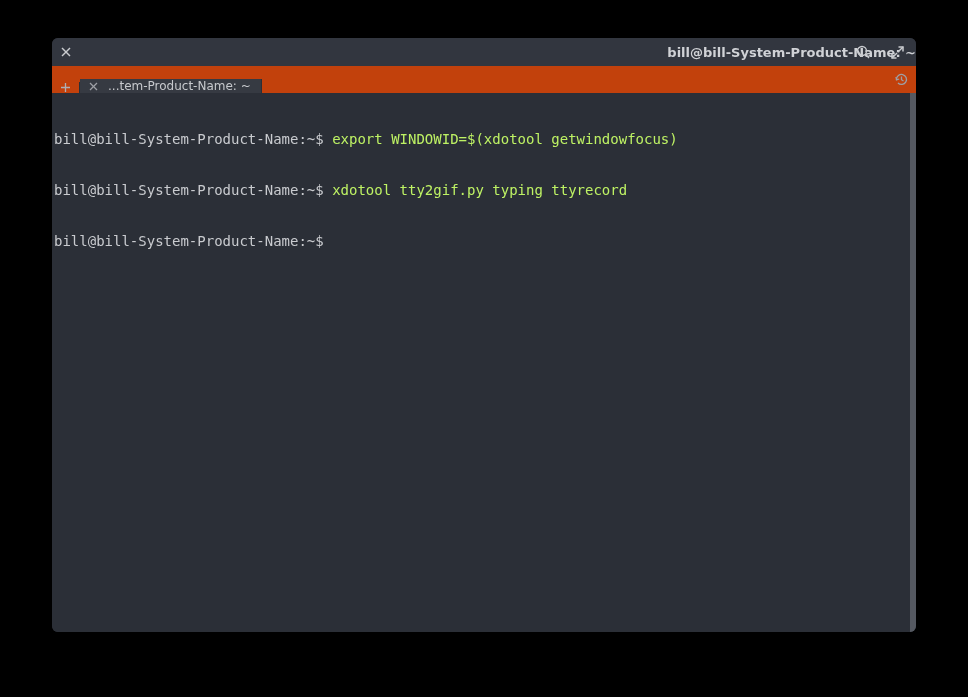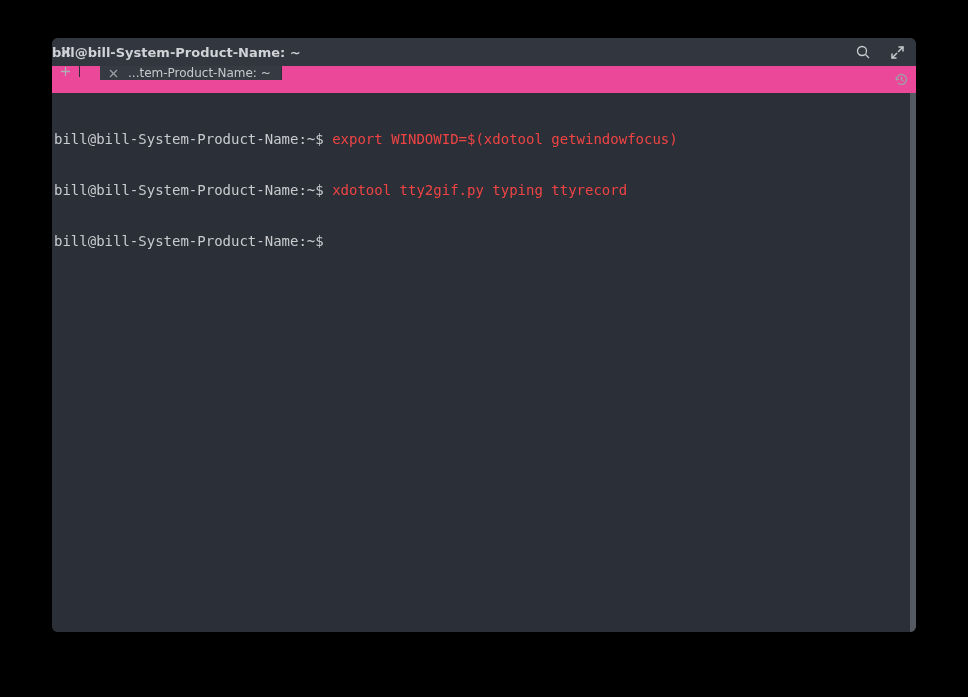--- a/index.html
+++ b/index.html
@@ -36,21 +36,21 @@
       height: 28px;
       display: flex;
       align-items: center;
       justify-content: center;
       cursor: pointer;
       color: #c9cbcf;
     }
     .title-text {
       position: absolute;
       left: 0; right: 0;
-      text-align: left;
+      text-align: right;
       font-size: 13px;
       font-weight: bold;
       color: #d0d2d6;
       pointer-events: none;
     }
     .title-right {
       position: absolute;
       right: 0;
       top: 0;
       height: 28px;
@@ -63,25 +63,24 @@
       width: 26px;
       height: 26px;
       display: flex;
       align-items: center;
       justify-content: center;
       cursor: pointer;
       color: #c9cbcf;
     }
     .tabbar {
       height: 27px;
-      background: #ec4899;
-      display: flex;
-      align-items: flex-start;
+      background: #c2410c;
+      display: flex;
+      align-items: flex-end;
       position: relative;
-      gap: 20px;
     }
     .tab-new {
       width: 28px;
       display: flex;
       align-items: center;
       justify-content: center;
       color: #aeb0b5;
       cursor: pointer;
       border-right: 1px solid #2b2f37;
     }
@@ -130,21 +129,21 @@
       line-height: 17px;
       color: #c9cbcf;
       position: relative;
       overflow: hidden;
     }
     .terminal-inner {
       white-space: pre;
     }
     .line { display: block; }
     .prompt { color: #c9cbcf; }
-    .command { color: #ef4444; }
+    .command { color: #bef264; }
     .scrollbar {
       position: absolute;
       right: 0;
       top: 0;
       width: 6px;
       height: 100%;
       background: #555961;
     }
     svg { display: block; }
   </style>

